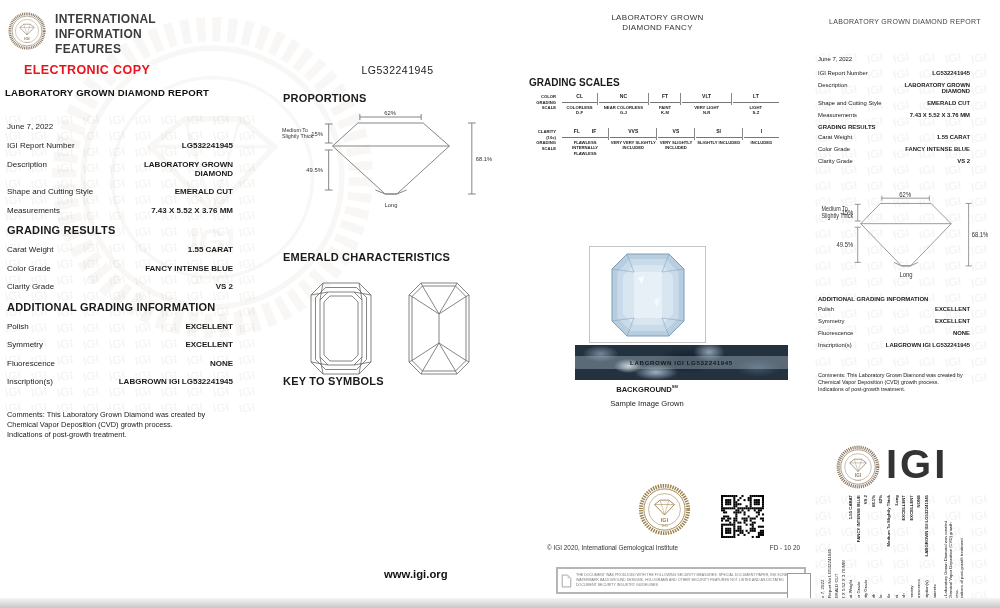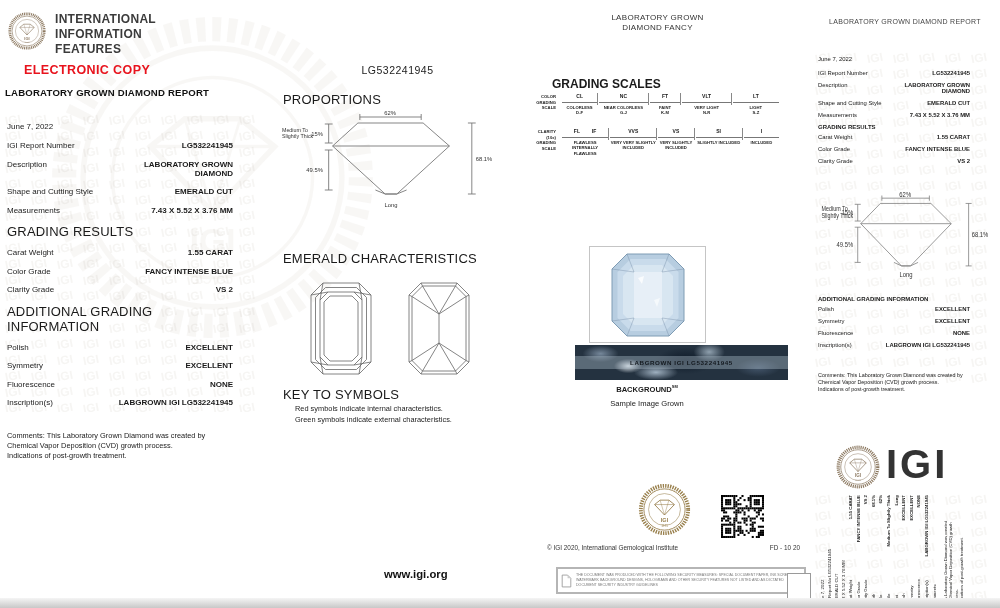--- a/index.html
+++ b/index.html
@@ -21,36 +21,36 @@
   
   #seal-header{left:7px;top:11px;width:40px;height:40px;}
   .brand{left:55px;top:12px;font-size:12px;font-weight:bold;color:#3b3b3b;line-height:15px;letter-spacing:.3px;}
   .electronic{left:24px;top:63px;font-size:12.5px;font-weight:bold;color:var(--accent-red,#e8131d);letter-spacing:.4px;text-align:center;}
   .doc-title{left:5px;top:87px;font-size:9.6px;font-weight:bold;color:#111;letter-spacing:.2px;}
   .lp-body{left:7px;top:122px;width:226px;}
   .fdate{font-size:8px;margin-bottom:10px;}
   .lp-row{display:flex;justify-content:space-between;font-size:8px;margin-bottom:9.5px;}
   .lp-row .flabel{color:#222;}
   .lp-row .fvalue{font-weight:bold;text-align:right;white-space:pre-line;}
-  .sect{font-size:13px;font-weight:normal;margin-bottom:9px;letter-spacing:.2px;}
+  .sect{font-size:11px;font-weight:bold;margin-bottom:9px;letter-spacing:.2px;}
   .comments{font-size:7.4px;line-height:1.35;white-space:pre-line;margin-top:24px;}
 
   
   .lg-number{left:330px;top:64px;width:135px;text-align:center;font-size:10.5px;color:#222;letter-spacing:.5px;}
   #sect-prop{left:283px;top:92px;}
   #prop-main{left:280px;top:110px;width:222px;height:100px;}
   #sect-clar{left:283px;top:251px;}
   #clar-crown{left:309px;top:281px;width:64px;height:95px;}
   #clar-pav{left:407px;top:281px;width:64px;height:95px;}
-  #sect-key{left:283px;top:387px;}
+  #sect-key{left:283px;top:375px;}
   .key-lines{left:295px;top:403px;font-size:7.4px;line-height:1.5;color:#222;}
 
   
   .mid-header{left:565px;top:13px;width:185px;text-align:center;font-size:8px;line-height:1.3;color:#333;letter-spacing:.3px;}
-  #scales-title{left:552px;top:77px;font-size:12px;font-weight:bold;}
+  #scales-title{left:529px;top:77px;font-size:10px;font-weight:bold;}
   .scale-block{position:absolute;left:533px;width:247px;display:flex;}
   #scale-color{top:93px;}
   #scale-clarity{top:128px;}
   .scale-label{width:28px;padding-right:5px;font-size:4.2px;font-weight:bold;text-align:right;line-height:1.35;padding-top:1px;color:#222;}
   .scale-cols{flex:1;display:flex;}
   .scale-col{position:relative;padding:0 1px;}
   .scale-col:not(:last-child)::after{content:"";position:absolute;right:0;top:0;height:12px;width:1px;background:#888;}
   .codes{display:flex;justify-content:space-evenly;font-size:5px;font-weight:bold;border-bottom:1px solid #777;padding-bottom:3px;height:10px;align-items:flex-end;}
   .cname{font-size:4.2px;font-weight:bold;text-align:center;line-height:1.3;margin-top:2px;white-space:pre-line;color:#222;}
   #scale-color .scale-col:nth-child(1){width:17%;} #scale-color .scale-col:nth-child(2){width:23%;}
@@ -275,24 +275,20 @@
         <line x1="50" y1="2" x2="48.5" y2="5"></line>
       <line x1="2" y1="14" x2="5" y2="15.5"></line>
         <line x1="62" y1="14" x2="59" y2="15.5"></line>
       <line x1="2" y1="81" x2="5" y2="79.5"></line>
         <line x1="62" y1="81" x2="59" y2="79.5"></line>
       <line x1="14" y1="93" x2="15.5" y2="90"></line>
         <line x1="50" y1="93" x2="48.5" y2="90"></line>
     </g>
   </svg>
   <div class="abs sect" id="sect-key">KEY TO SYMBOLS</div>
-  <div class="abs key-lines">
-    <div>Red symbols indicate internal characteristics.</div>
-    <div>Green symbols indicate external characteristics.</div>
-  </div>
 
   <div class="abs mid-header">
     <div>LABORATORY GROWN</div>
     <div>DIAMOND FANCY</div>
   </div>
   <div class="abs" id="scales-title">GRADING SCALES</div>
   <div class="scale-block" id="scale-color">
     <div class="scale-label">COLOR GRADING SCALE</div>
     <div class="scale-cols">
         <div class="scale-col">

